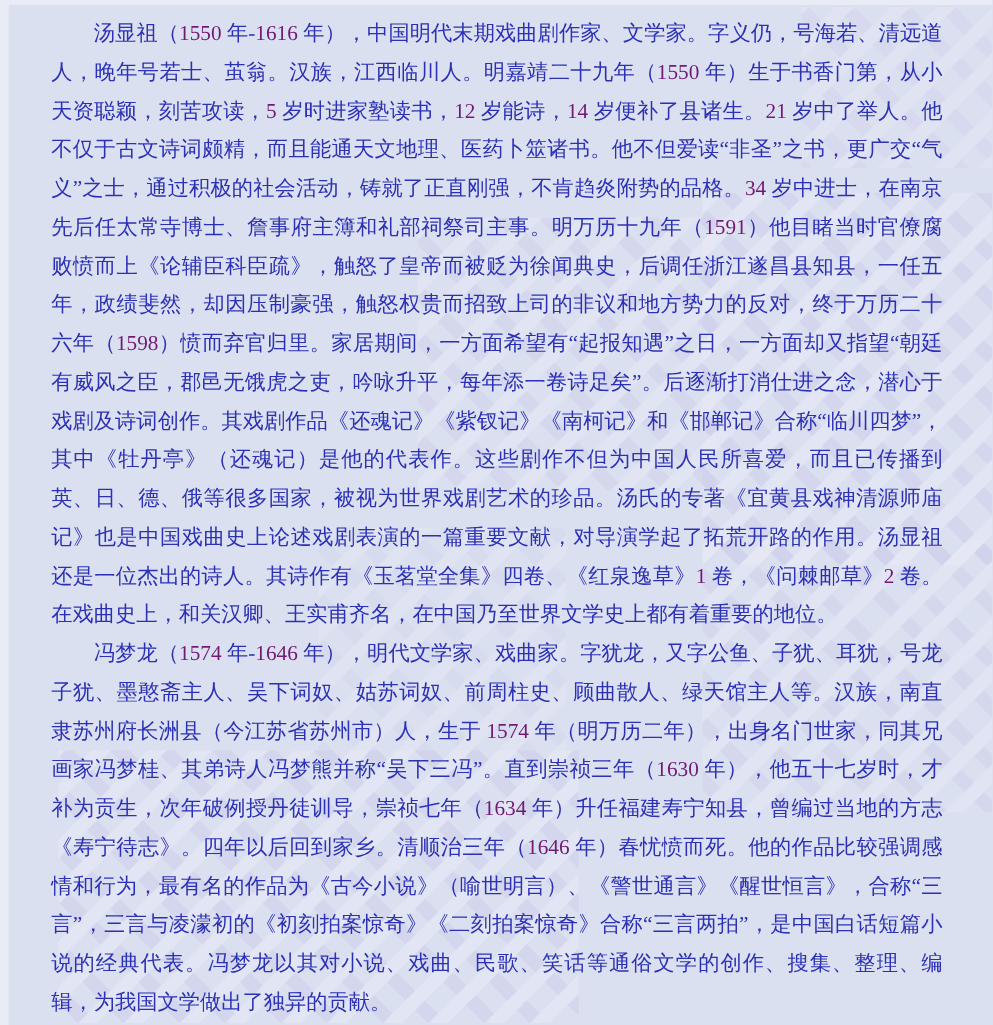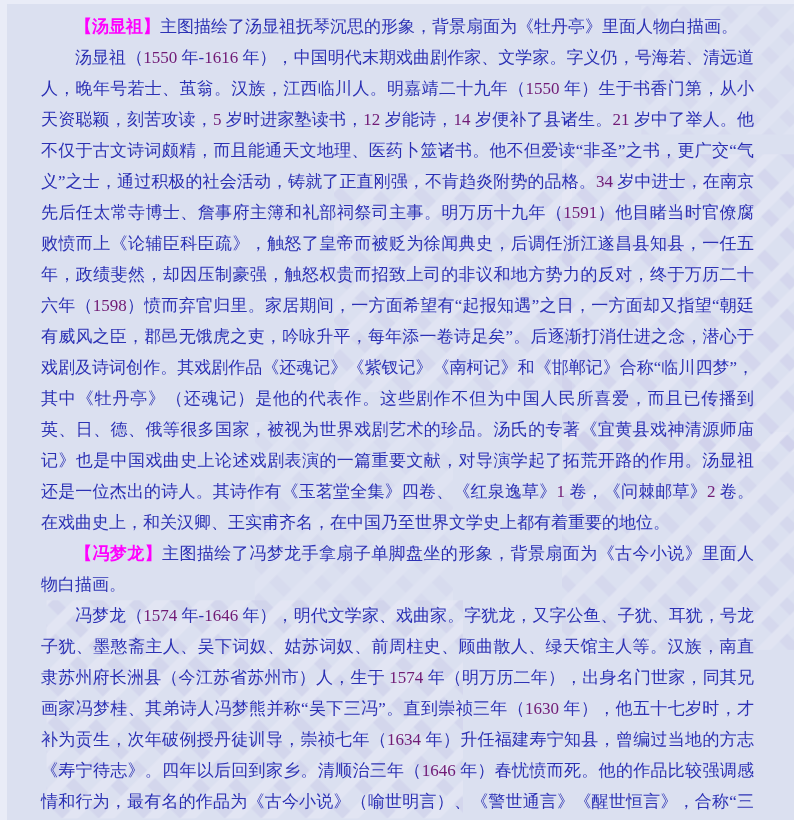--- a/index.html
+++ b/index.html
@@ -67,22 +67,20 @@
     <rect x="640" y="0" width="154" height="130" fill="url(#lat)" opacity="0.30"></rect>
     <rect x="330" y="170" width="240" height="220" fill="url(#lat)" opacity="0.42"></rect>
     <rect x="560" y="150" width="234" height="300" fill="url(#lat)" opacity="0.48"></rect>
     <rect x="560" y="430" width="234" height="220" fill="url(#lat)" opacity="0.40"></rect>
     <rect x="40" y="600" width="420" height="220" fill="url(#lat)" opacity="0.52"></rect>
     <rect x="250" y="420" width="200" height="190" fill="url(#lat)" opacity="0.25"></rect>
   </svg>
 
   <div class="content">
 
-    <p class="para"><span class="entry-title">【汤显祖】</span><span class="wrap-nums">主图描绘了汤显祖抚琴沉思的形象，背景扇面为《牡丹亭》里面人物白描画。</span></p>
 
     <p class="para"><span class="wrap-nums">汤显祖（<span class="num">1550</span> 年-<span class="num">1616</span> 年），中国明代末期戏曲剧作家、文学家。字义仍，号海若、清远道人，晚年号若士、茧翁。汉族，江西临川人。明嘉靖二十九年（<span class="num">1550</span> 年）生于书香门第，从小天资聪颖，刻苦攻读，<span class="num">5</span> 岁时进家塾读书，<span class="num">12</span> 岁能诗，<span class="num">14</span> 岁便补了县诸生。<span class="num">21</span> 岁中了举人。他不仅于古文诗词颇精，而且能通天文地理、医药卜筮诸书。他不但爱读“非圣”之书，更广交“气义”之士，通过积极的社会活动，铸就了正直刚强，不肯趋炎附势的品格。<span class="num">34</span> 岁中进士，在南京先后任太常寺博士、詹事府主簿和礼部祠祭司主事。明万历十九年（<span class="num">1591</span>）他目睹当时官僚腐败愤而上《论辅臣科臣疏》，触怒了皇帝而被贬为徐闻典史，后调任浙江遂昌县知县，一任五年，政绩斐然，却因压制豪强，触怒权贵而招致上司的非议和地方势力的反对，终于万历二十六年（<span class="num">1598</span>）愤而弃官归里。家居期间，一方面希望有“起报知遇”之日，一方面却又指望“朝廷有威风之臣，郡邑无饿虎之吏，吟咏升平，每年添一卷诗足矣”。后逐渐打消仕进之念，潜心于戏剧及诗词创作。其戏剧作品《还魂记》《紫钗记》《南柯记》和《邯郸记》合称“临川四梦”，其中《牡丹亭》（还魂记）是他的代表作。这些剧作不但为中国人民所喜爱，而且已传播到英、日、德、俄等很多国家，被视为世界戏剧艺术的珍品。汤氏的专著《宜黄县戏神清源师庙记》也是中国戏曲史上论述戏剧表演的一篇重要文献，对导演学起了拓荒开路的作用。汤显祖还是一位杰出的诗人。其诗作有《玉茗堂全集》四卷、《红泉逸草》<span class="num">1</span> 卷，《问棘邮草》<span class="num">2</span> 卷。在戏曲史上，和关汉卿、王实甫齐名，在中国乃至世界文学史上都有着重要的地位。</span></p>
 
-    <p class="para"><span class="entry-title">【冯梦龙】</span><span class="wrap-nums">主图描绘了冯梦龙手拿扇子单脚盘坐的形象，背景扇面为《古今小说》里面人物白描画。</span></p>
 
     <p class="para"><span class="wrap-nums">冯梦龙（<span class="num">1574</span> 年-<span class="num">1646</span> 年），明代文学家、戏曲家。字犹龙，又字公鱼、子犹、耳犹，号龙子犹、墨憨斋主人、吴下词奴、姑苏词奴、前周柱史、顾曲散人、绿天馆主人等。汉族，南直隶苏州府长洲县（今江苏省苏州市）人，生于 <span class="num">1574</span> 年（明万历二年），出身名门世家，同其兄画家冯梦桂、其弟诗人冯梦熊并称“吴下三冯”。直到崇祯三年（<span class="num">1630</span> 年），他五十七岁时，才补为贡生，次年破例授丹徒训导，崇祯七年（<span class="num">1634</span> 年）升任福建寿宁知县，曾编过当地的方志《寿宁待志》。四年以后回到家乡。清顺治三年（<span class="num">1646</span> 年）春忧愤而死。他的作品比较强调感情和行为，最有名的作品为《古今小说》（喻世明言）、《警世通言》《醒世恒言》，合称“三言”，三言与凌濛初的《初刻拍案惊奇》《二刻拍案惊奇》合称“三言两拍”，是中国白话短篇小说的经典代表。冯梦龙以其对小说、戏曲、民歌、笑话等通俗文学的创作、搜集、整理、编辑，为我国文学做出了独异的贡献。</span></p>
 
   </div>
 </div>
 
 </body></html>

